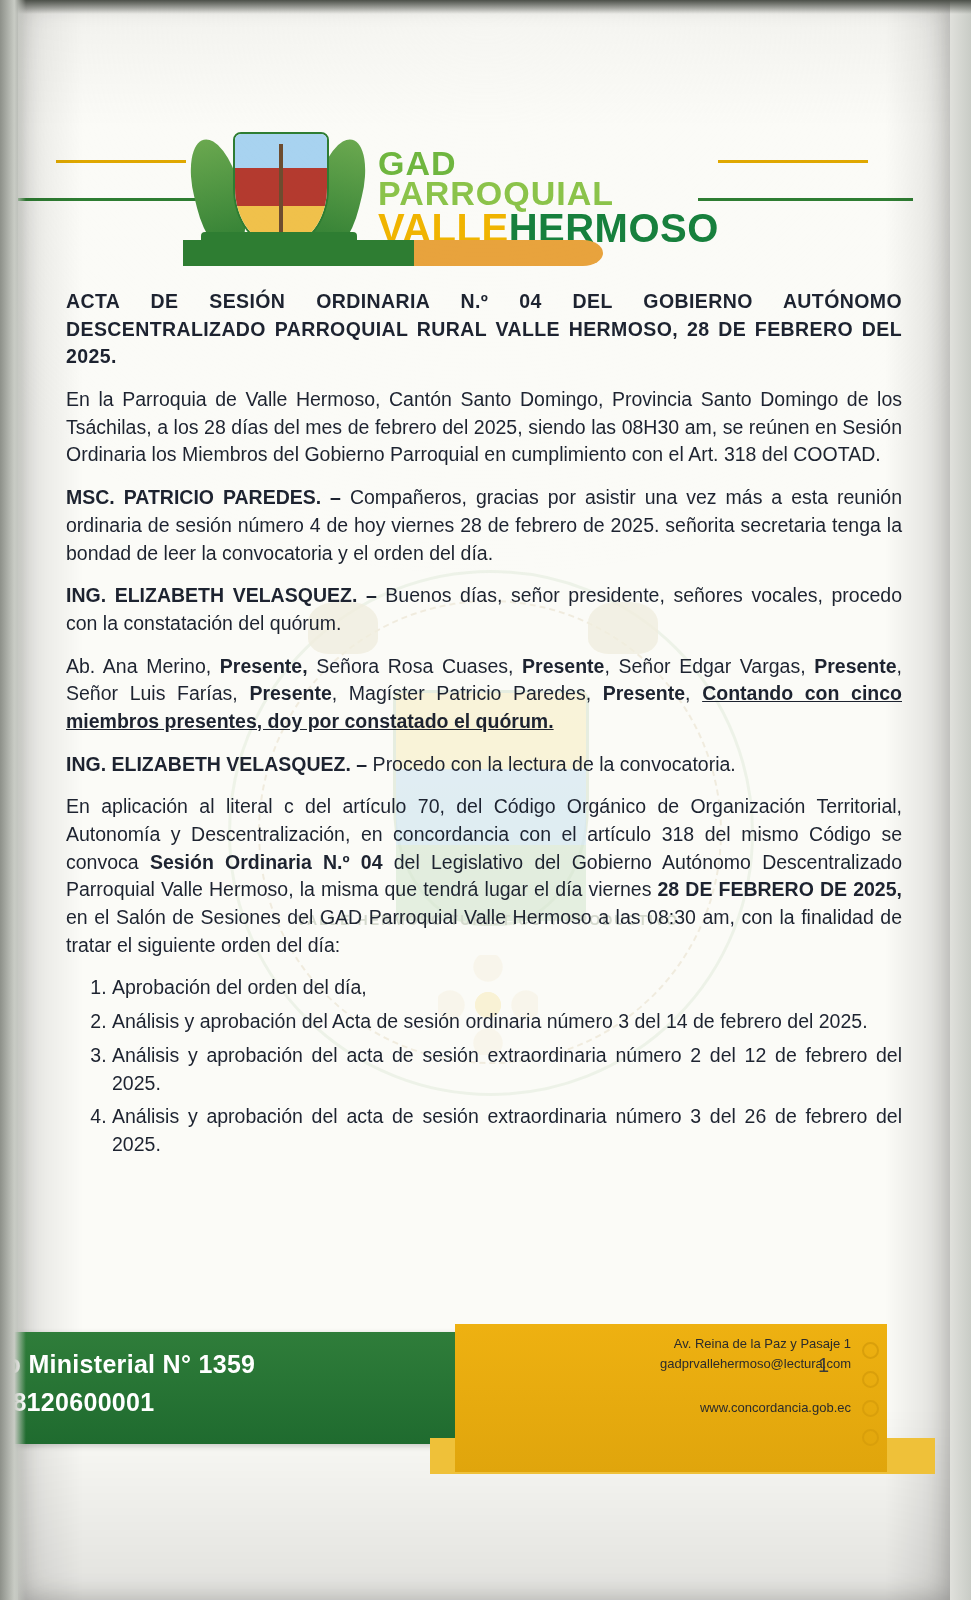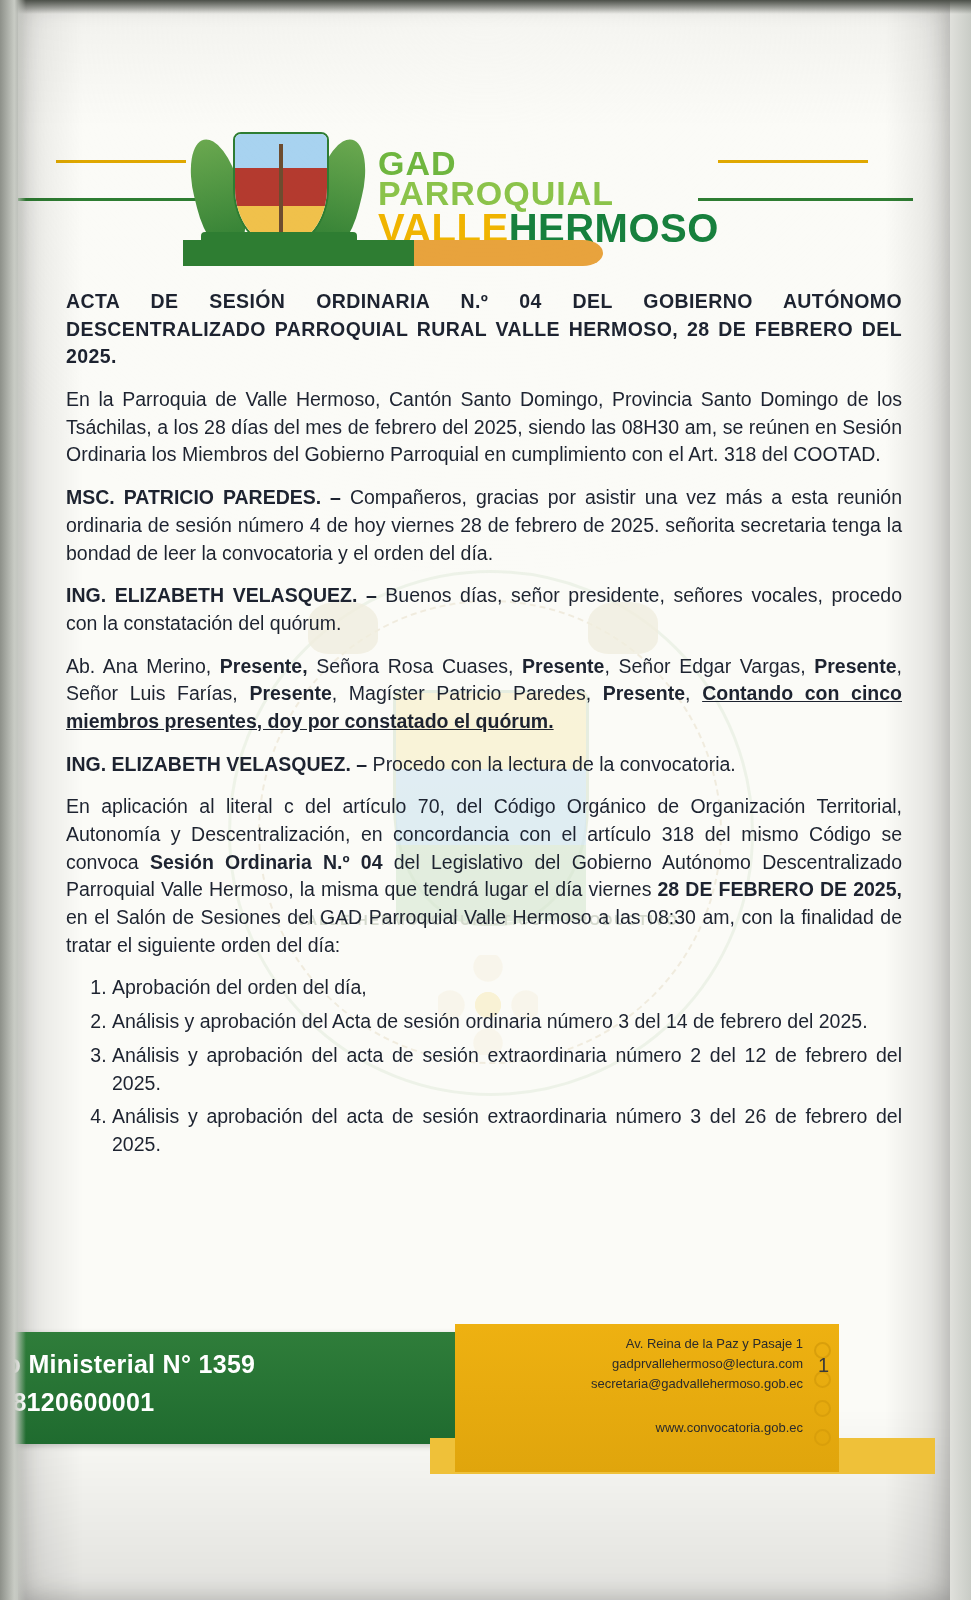--- a/index.html
+++ b/index.html
@@ -159,21 +159,21 @@
   #footer{position:absolute;left:0;top:1320px;width:971px;height:180px;}
   #grnband{
     position:absolute;left:-30px;top:12px;width:520px;height:112px;
     background:linear-gradient(#2f7d3a,#1f6b2f);
     color:#fff;
     box-shadow:0 2px 6px rgba(0,0,0,.2);
   }
   #grnband .t1{position:absolute;left:20px;top:18px;font-size:25px;font-weight:bold;letter-spacing:.3px;}
   #grnband .t2{position:absolute;left:14px;top:56px;font-size:25px;font-weight:bold;letter-spacing:.3px;}
   #ylwband{
-    position:absolute;left:455px;top:4px;width:384px;height:148px;
+    position:absolute;left:455px;top:4px;width:432px;height:148px;
     background:linear-gradient(#eeb111,#e0a50c);
   }
   #ylwbandTail{
     position:absolute;left:430px;top:118px;width:505px;height:36px;background:#efc139;
   }
   #ylwband .info{position:absolute;right:36px;top:10px;width:360px;text-align:right;color:#2b2b2b;}
   #ylwband .info div{font-size:13px;line-height:1.55;}
   #ylwband .dots{position:absolute;right:8px;top:18px;}
   #ylwband .dots i{display:block;width:13px;height:13px;border:2px solid #d99f0b;border-radius:50%;margin-bottom:12px;}
   #pagenum{position:absolute;left:818px;top:1354px;font-size:20px;color:#3a3a3a;}
@@ -266,24 +266,23 @@
   <div id="footer">
     <div id="grnband">
       <div class="t1">do Ministerial N° 1359</div>
       <div class="t2">768120600001</div>
     </div>
     <div id="ylwbandTail"></div>
     <div id="ylwband">
       <div class="info">
         <div>Av. Reina de la Paz y Pasaje 1</div>
         <div>gadprvallehermoso@lectura.com</div>
-        <div>secretaria@gadvallehermoso.gob.ec</div>
         <div style="height:12px"></div>
         <div style="height:12px"></div>
-        <div>www.convocatoria.gob.ec</div>
+        <div>www.concordancia.gob.ec</div>
       </div>
       <div class="dots">
         <i></i>
           <i></i>
           <i></i>
           <i></i>
       </div>
     </div>
   </div>
 

